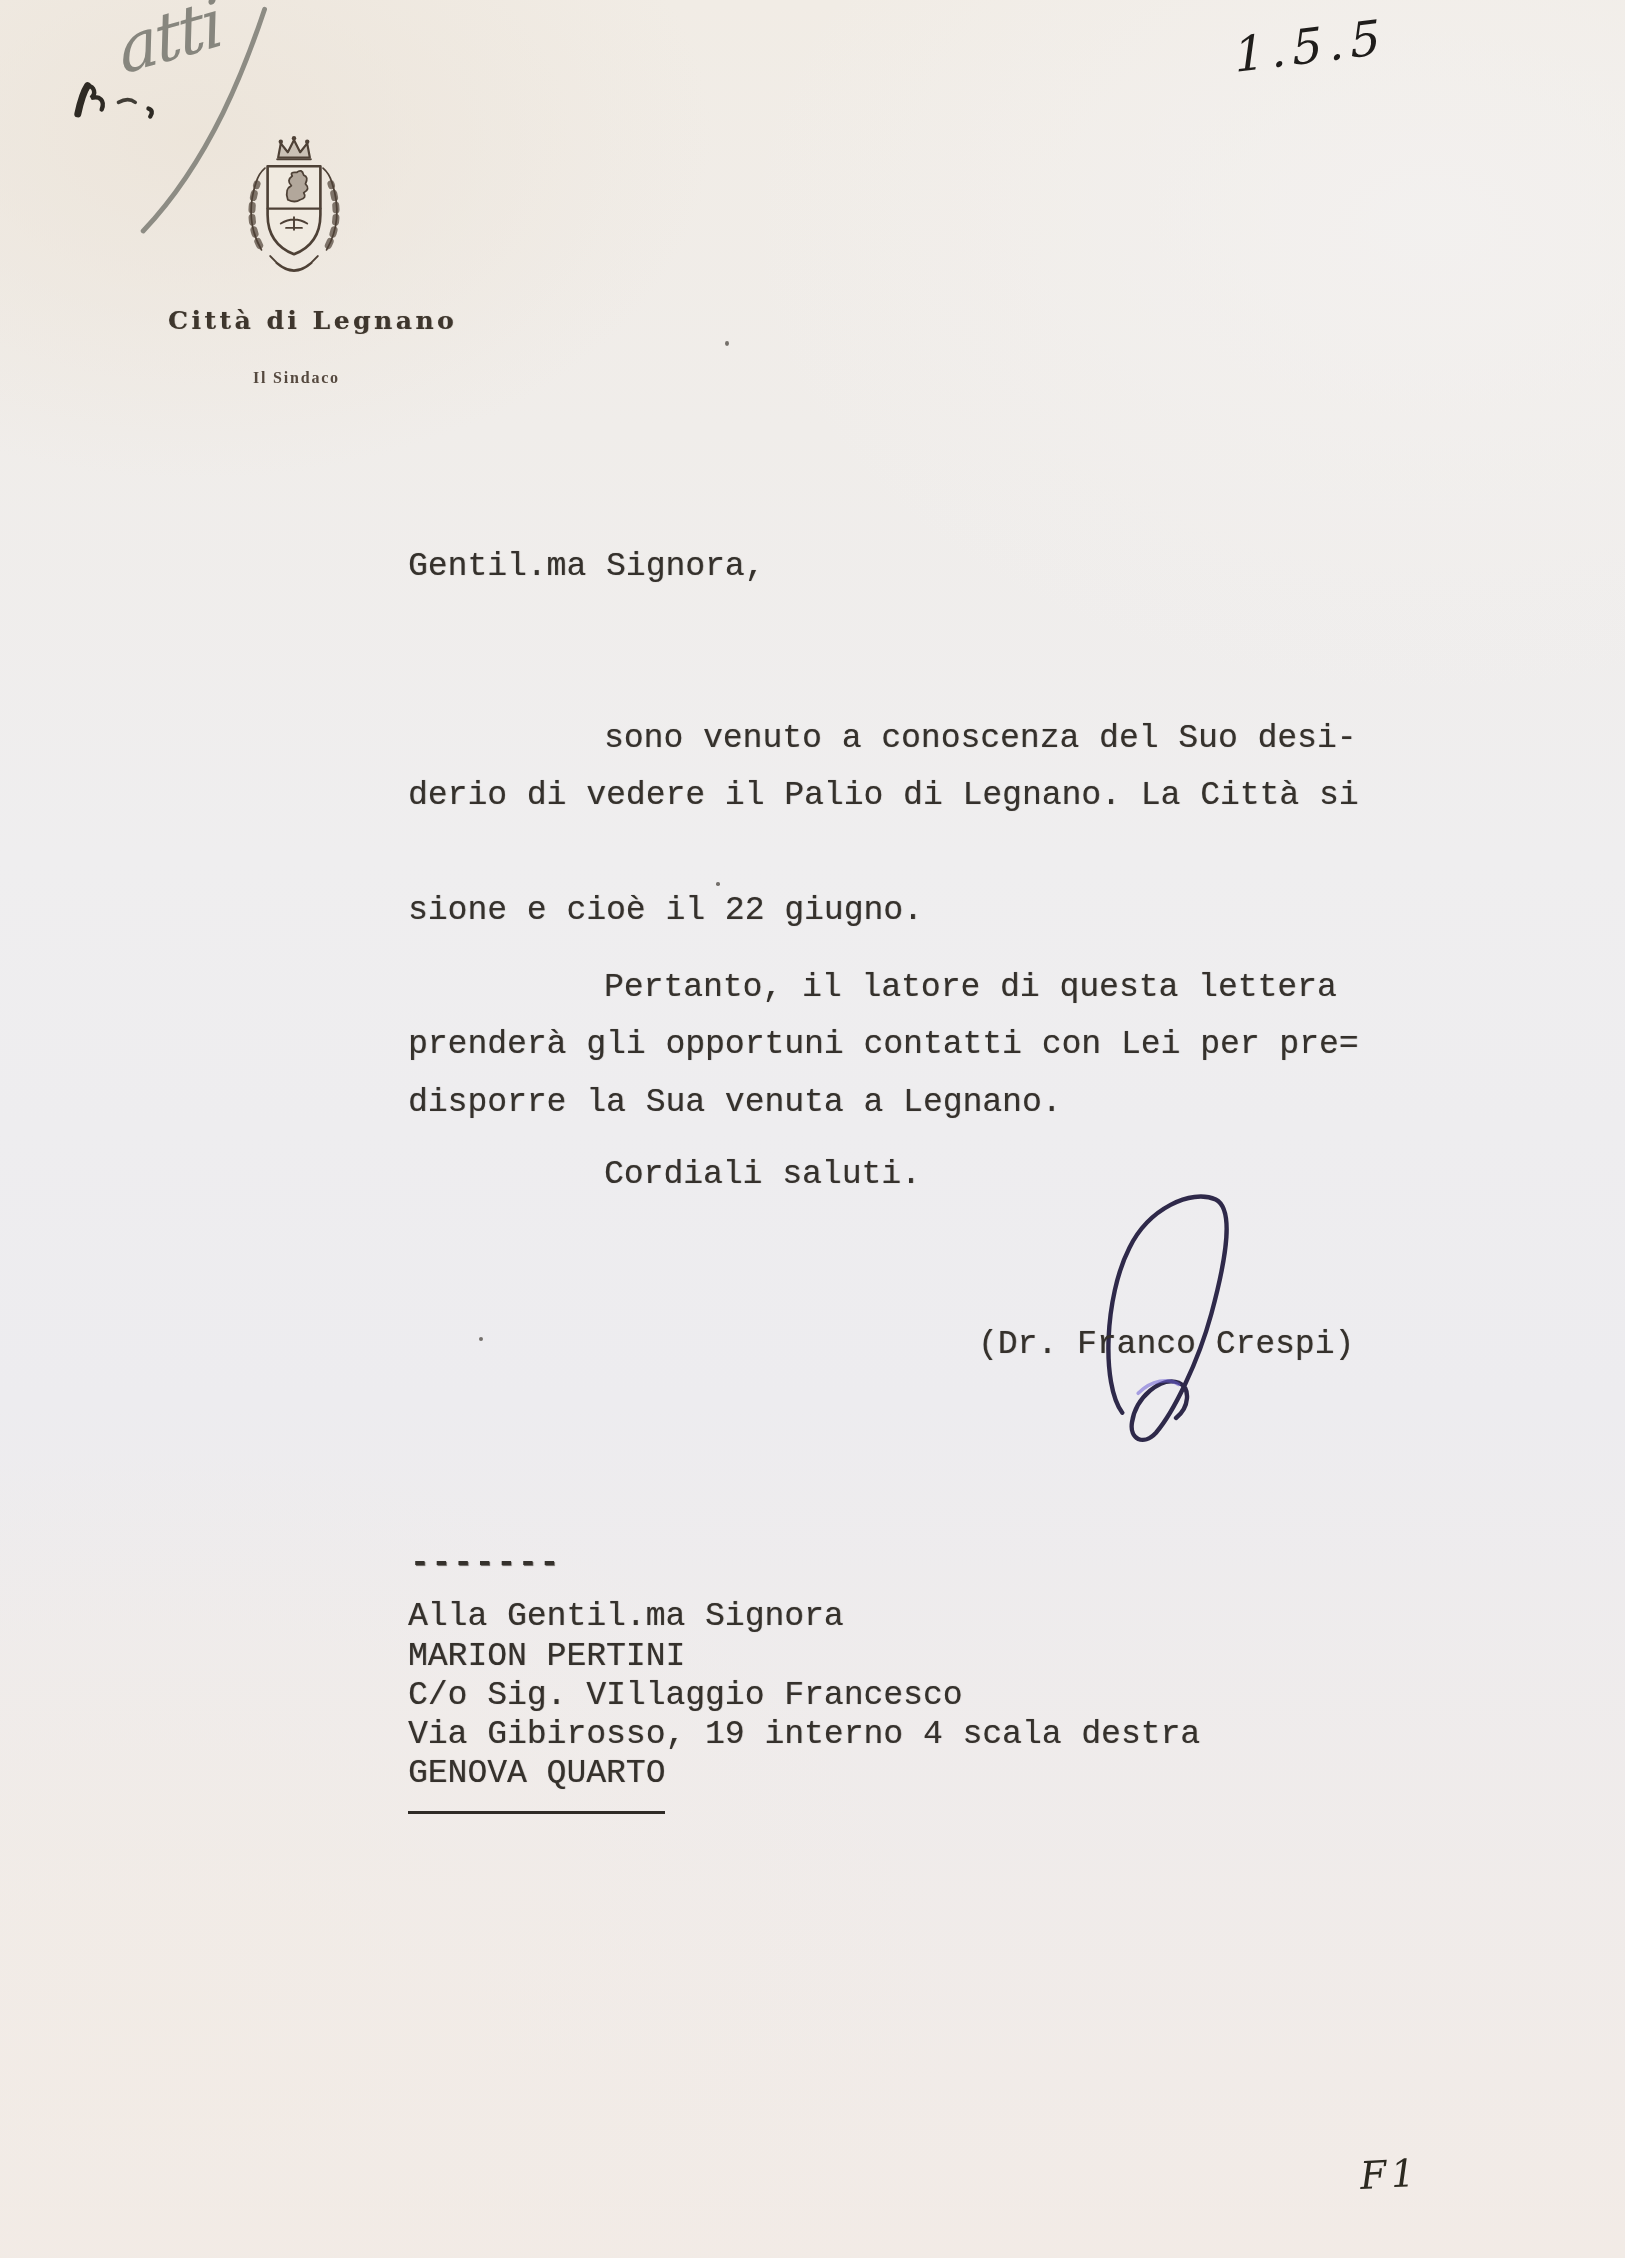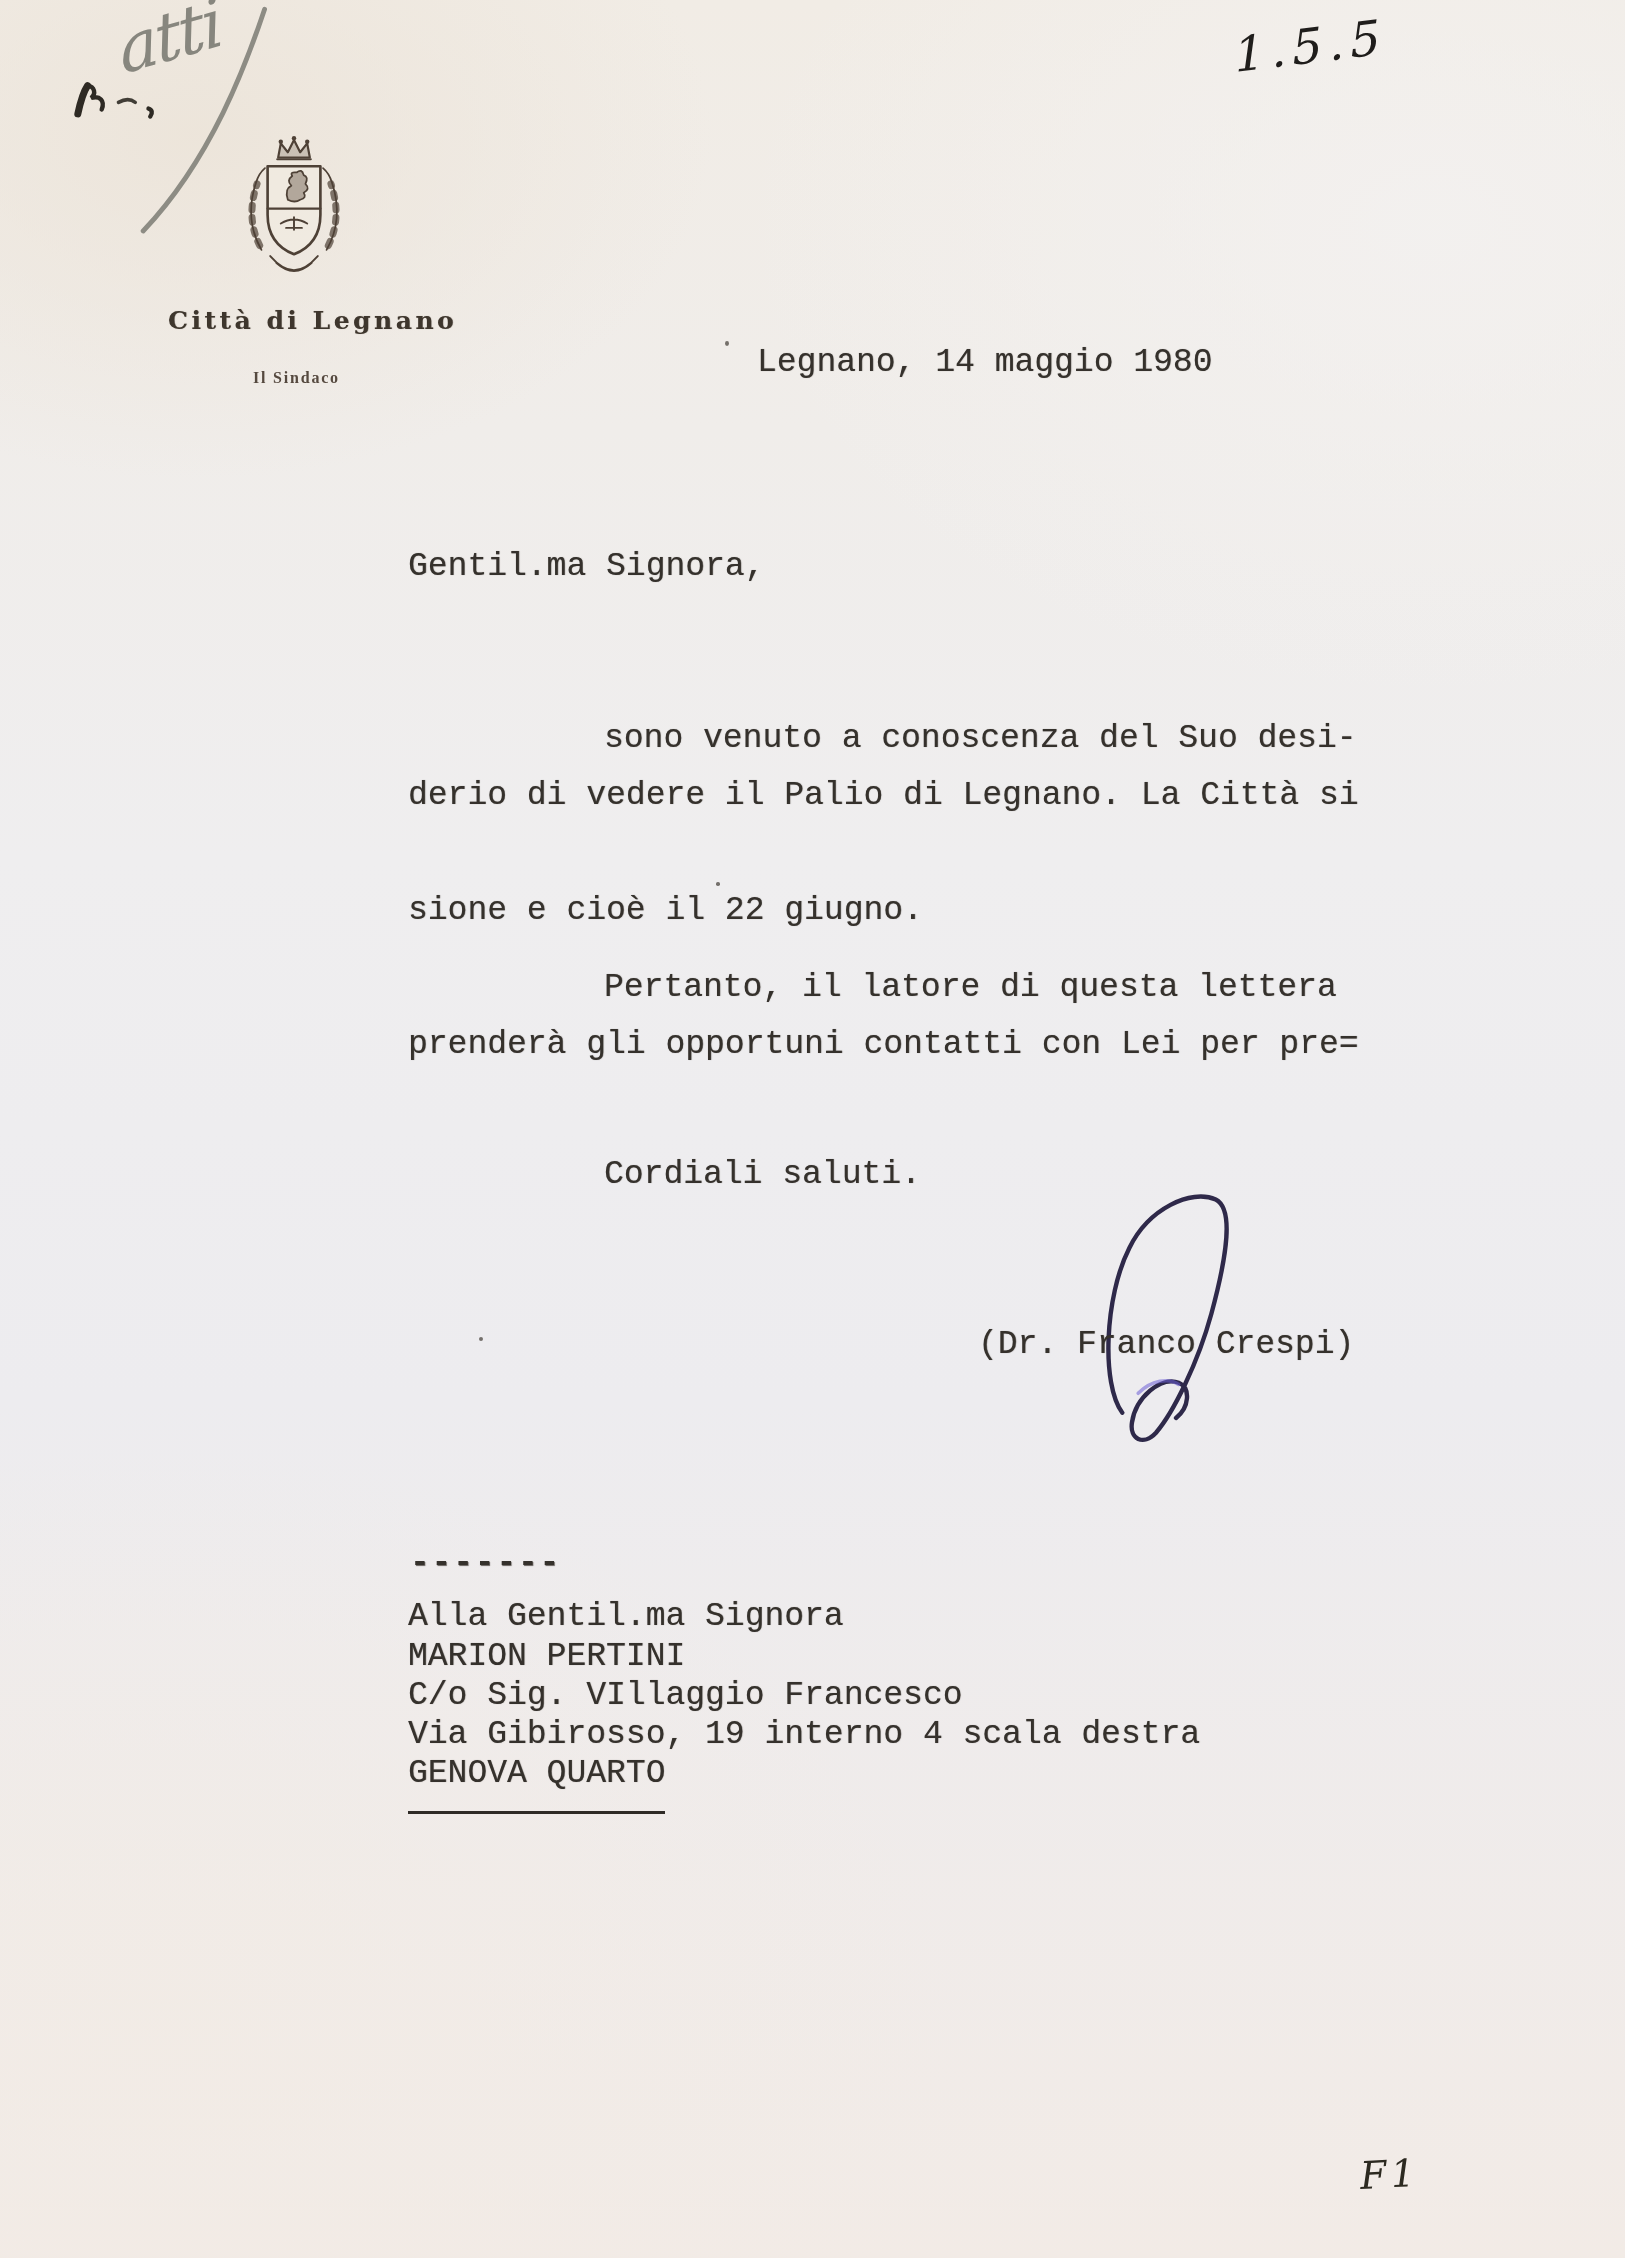--- a/index.html
+++ b/index.html
@@ -99,32 +99,32 @@
       <path d="M114 130 Q130 98 117 60" stroke-width="8" stroke-dasharray="5 9" opacity="0.7"></path>
 
       <path d="M48 142 Q62 158 75 158 Q88 158 102 142" stroke-width="2.2"></path>
       <path d="M55 150 Q75 168 95 150" stroke-width="2"></path>
     </g>
   </svg>
 
   <div class="lh-city">Città di Legnano</div>
   <div class="lh-office">Il Sindaco</div>
 
-  <div class="tw" style="left:757px;top:342px">Legnano, 14 maggio 1980</div>
   <div class="speck" style="left:725px;top:341px;width:4.4px;height:5.3px"></div>
 
   <div class="tw" style="left:408px;top:546px">Gentil.ma Signora,</div>
 
   <div class="tw" style="left:408px;top:775px">derio di vedere il Palio di Legnano. La Città si</div>
   <div class="tw" style="left:604px;top:718px">sono venuto a conoscenza del Suo desi-</div>
   <div class="tw" style="left:408px;top:890px">sione e cioè il 22 giugno.</div>
   <div class="speck" style="left:716px;top:882px;width:3.5px;height:3.5px"></div>
 
   <div class="tw" style="left:604px;top:967px">Pertanto, il latore di questa lettera</div>
   <div class="tw" style="left:408px;top:1024px">prenderà gli opportuni contatti con Lei per pre=</div>
+  <div class="tw" style="left:408px;top:1082px">disporre la Sua venuta a Legnano.</div>
 
   <div class="tw" style="left:604px;top:1154px">Cordiali saluti.</div>
   <div class="speck" style="left:479px;top:1337px;width:4.4px;height:4.4px"></div>
 
   <svg class="svgabs" style="left:1085px;top:1173px" width="168" height="282" viewBox="0 0 190 320">
     <path d="M42 272 C18 240 22 140 50 85 C72 40 120 18 148 30 C168 40 162 90 143 160 C128 215 100 272 80 295 C66 310 50 302 53 283 C57 255 86 230 106 238 C120 244 118 266 103 278" stroke="#241f40" stroke-width="5" fill="none" stroke-linecap="round" stroke-linejoin="round" opacity="0.95"></path>
     <path d="M60 250 C75 235 95 232 106 240" stroke="rgba(108,94,214,0.55)" stroke-width="4" fill="none" stroke-linecap="round"></path>
   </svg>
 
   <div class="tw" style="left:978px;top:1324px">(Dr. Franco Crespi)</div>

